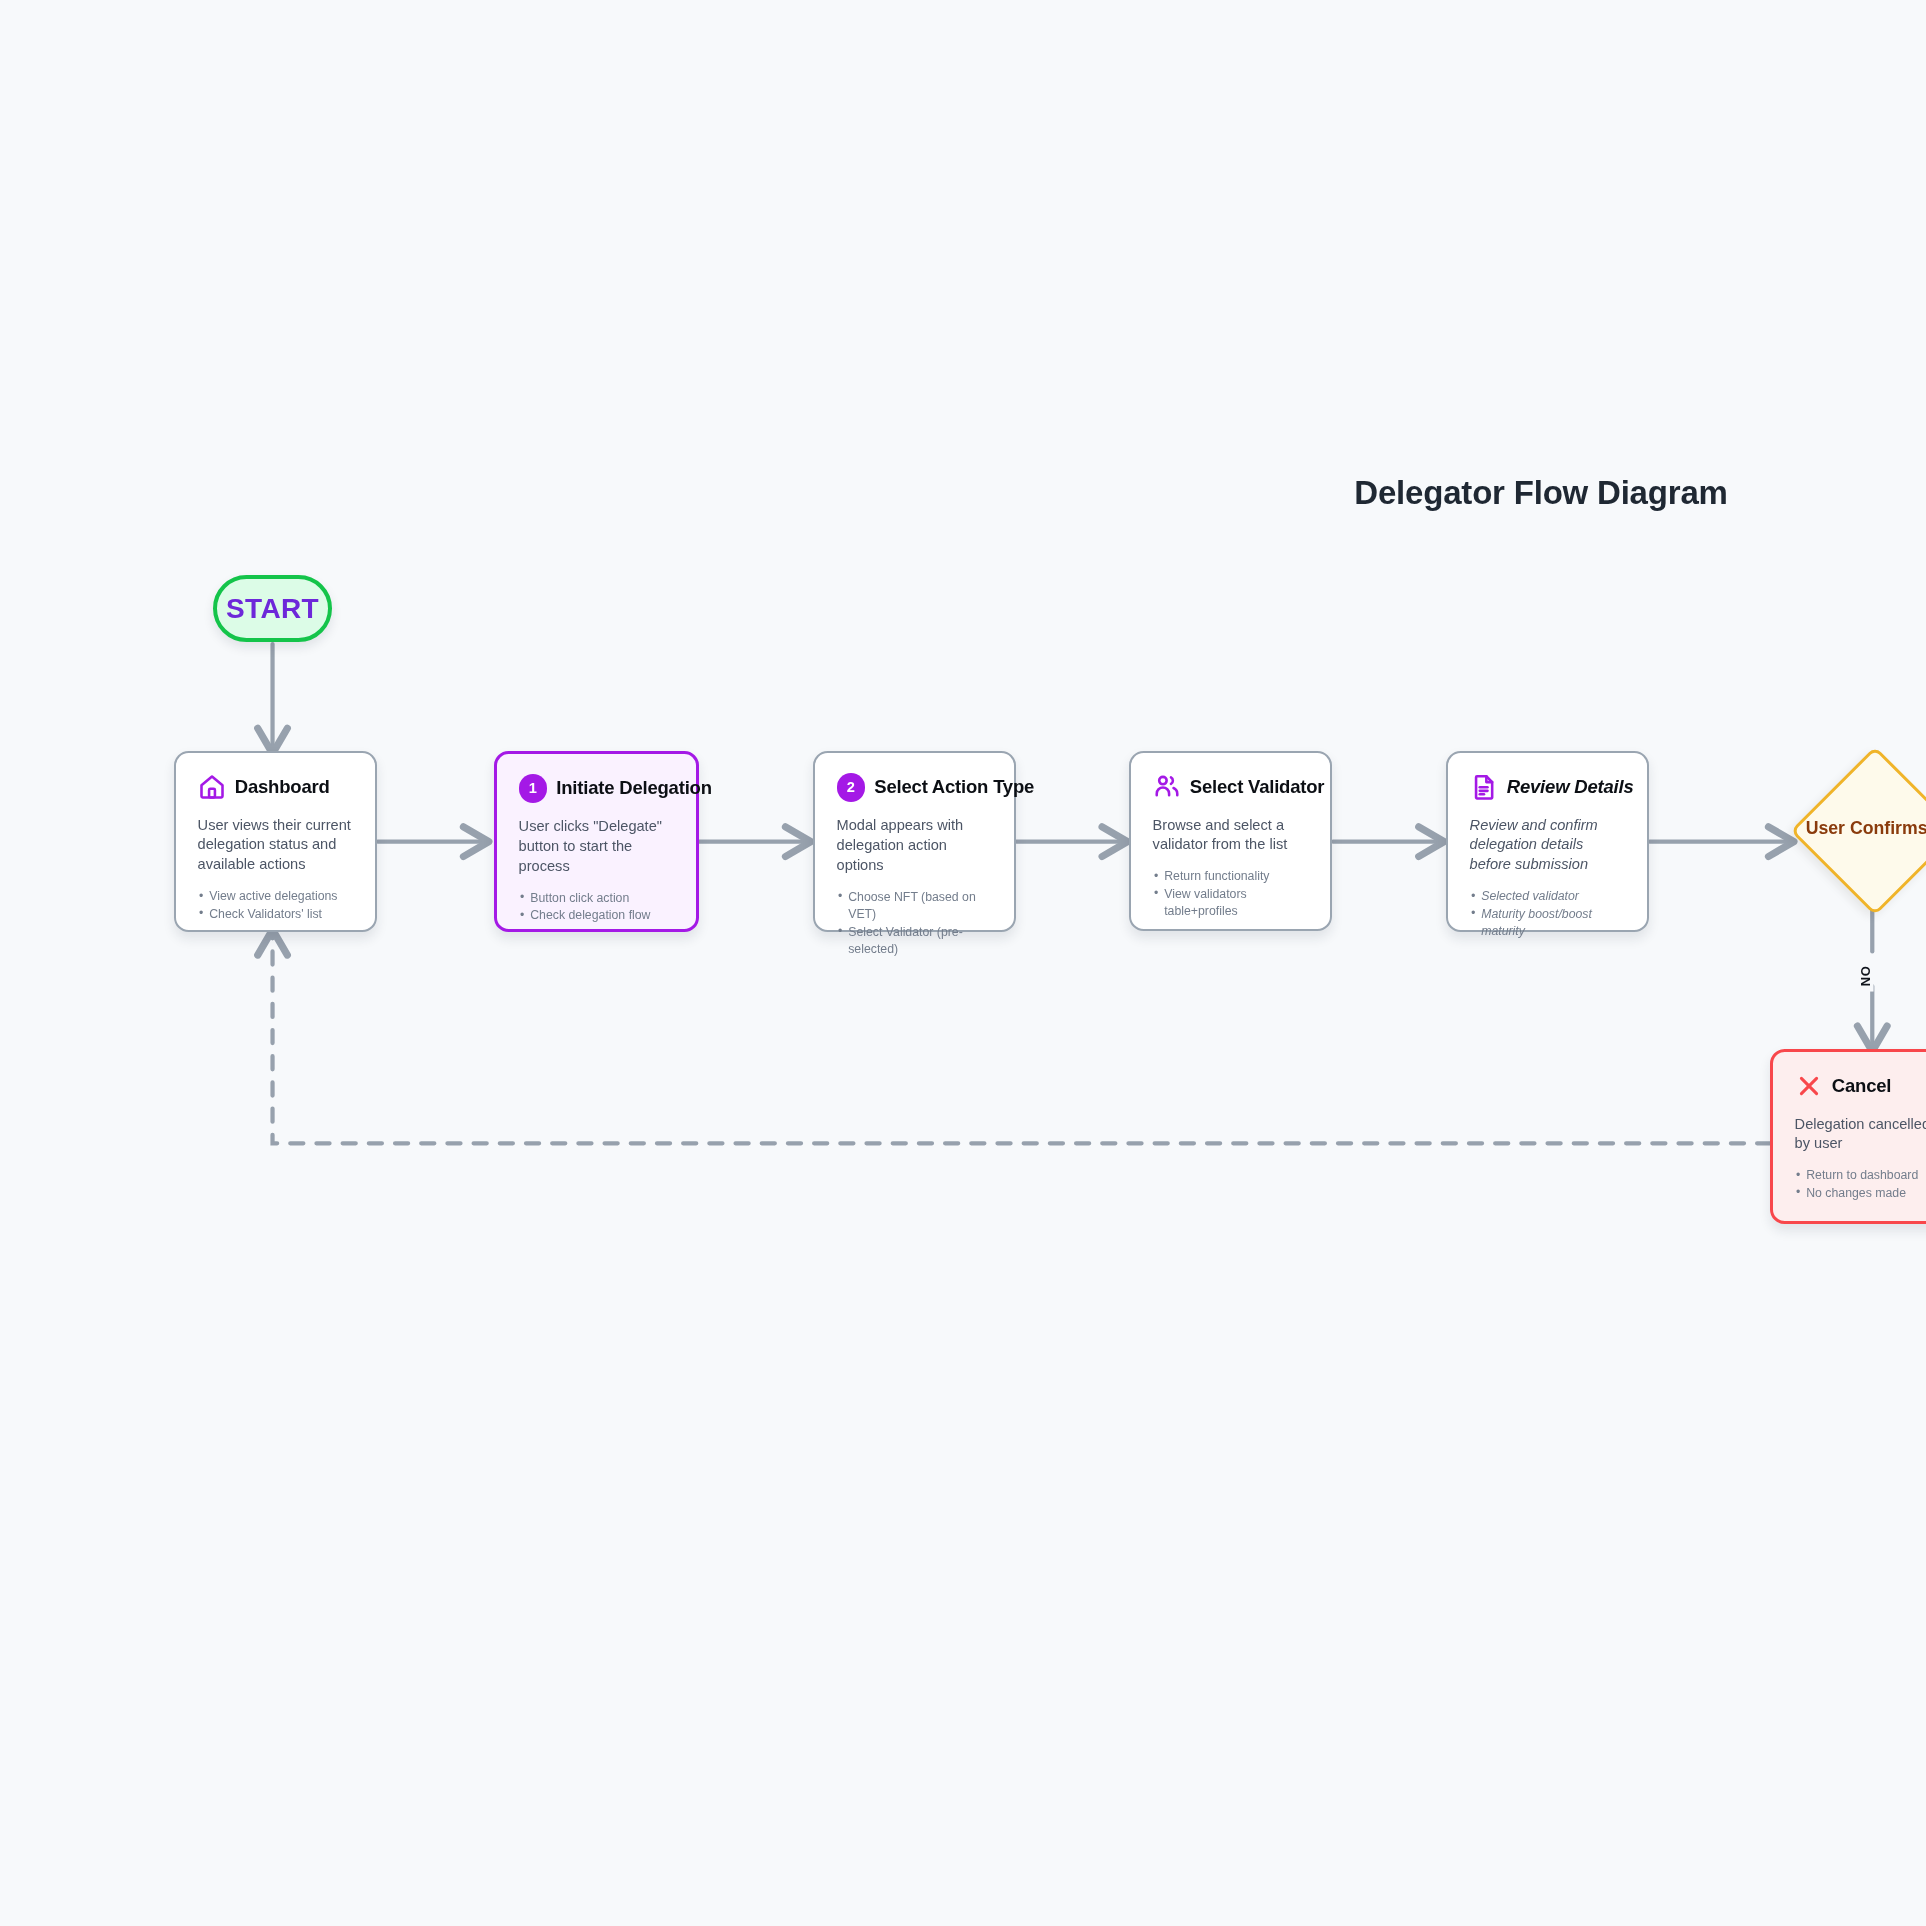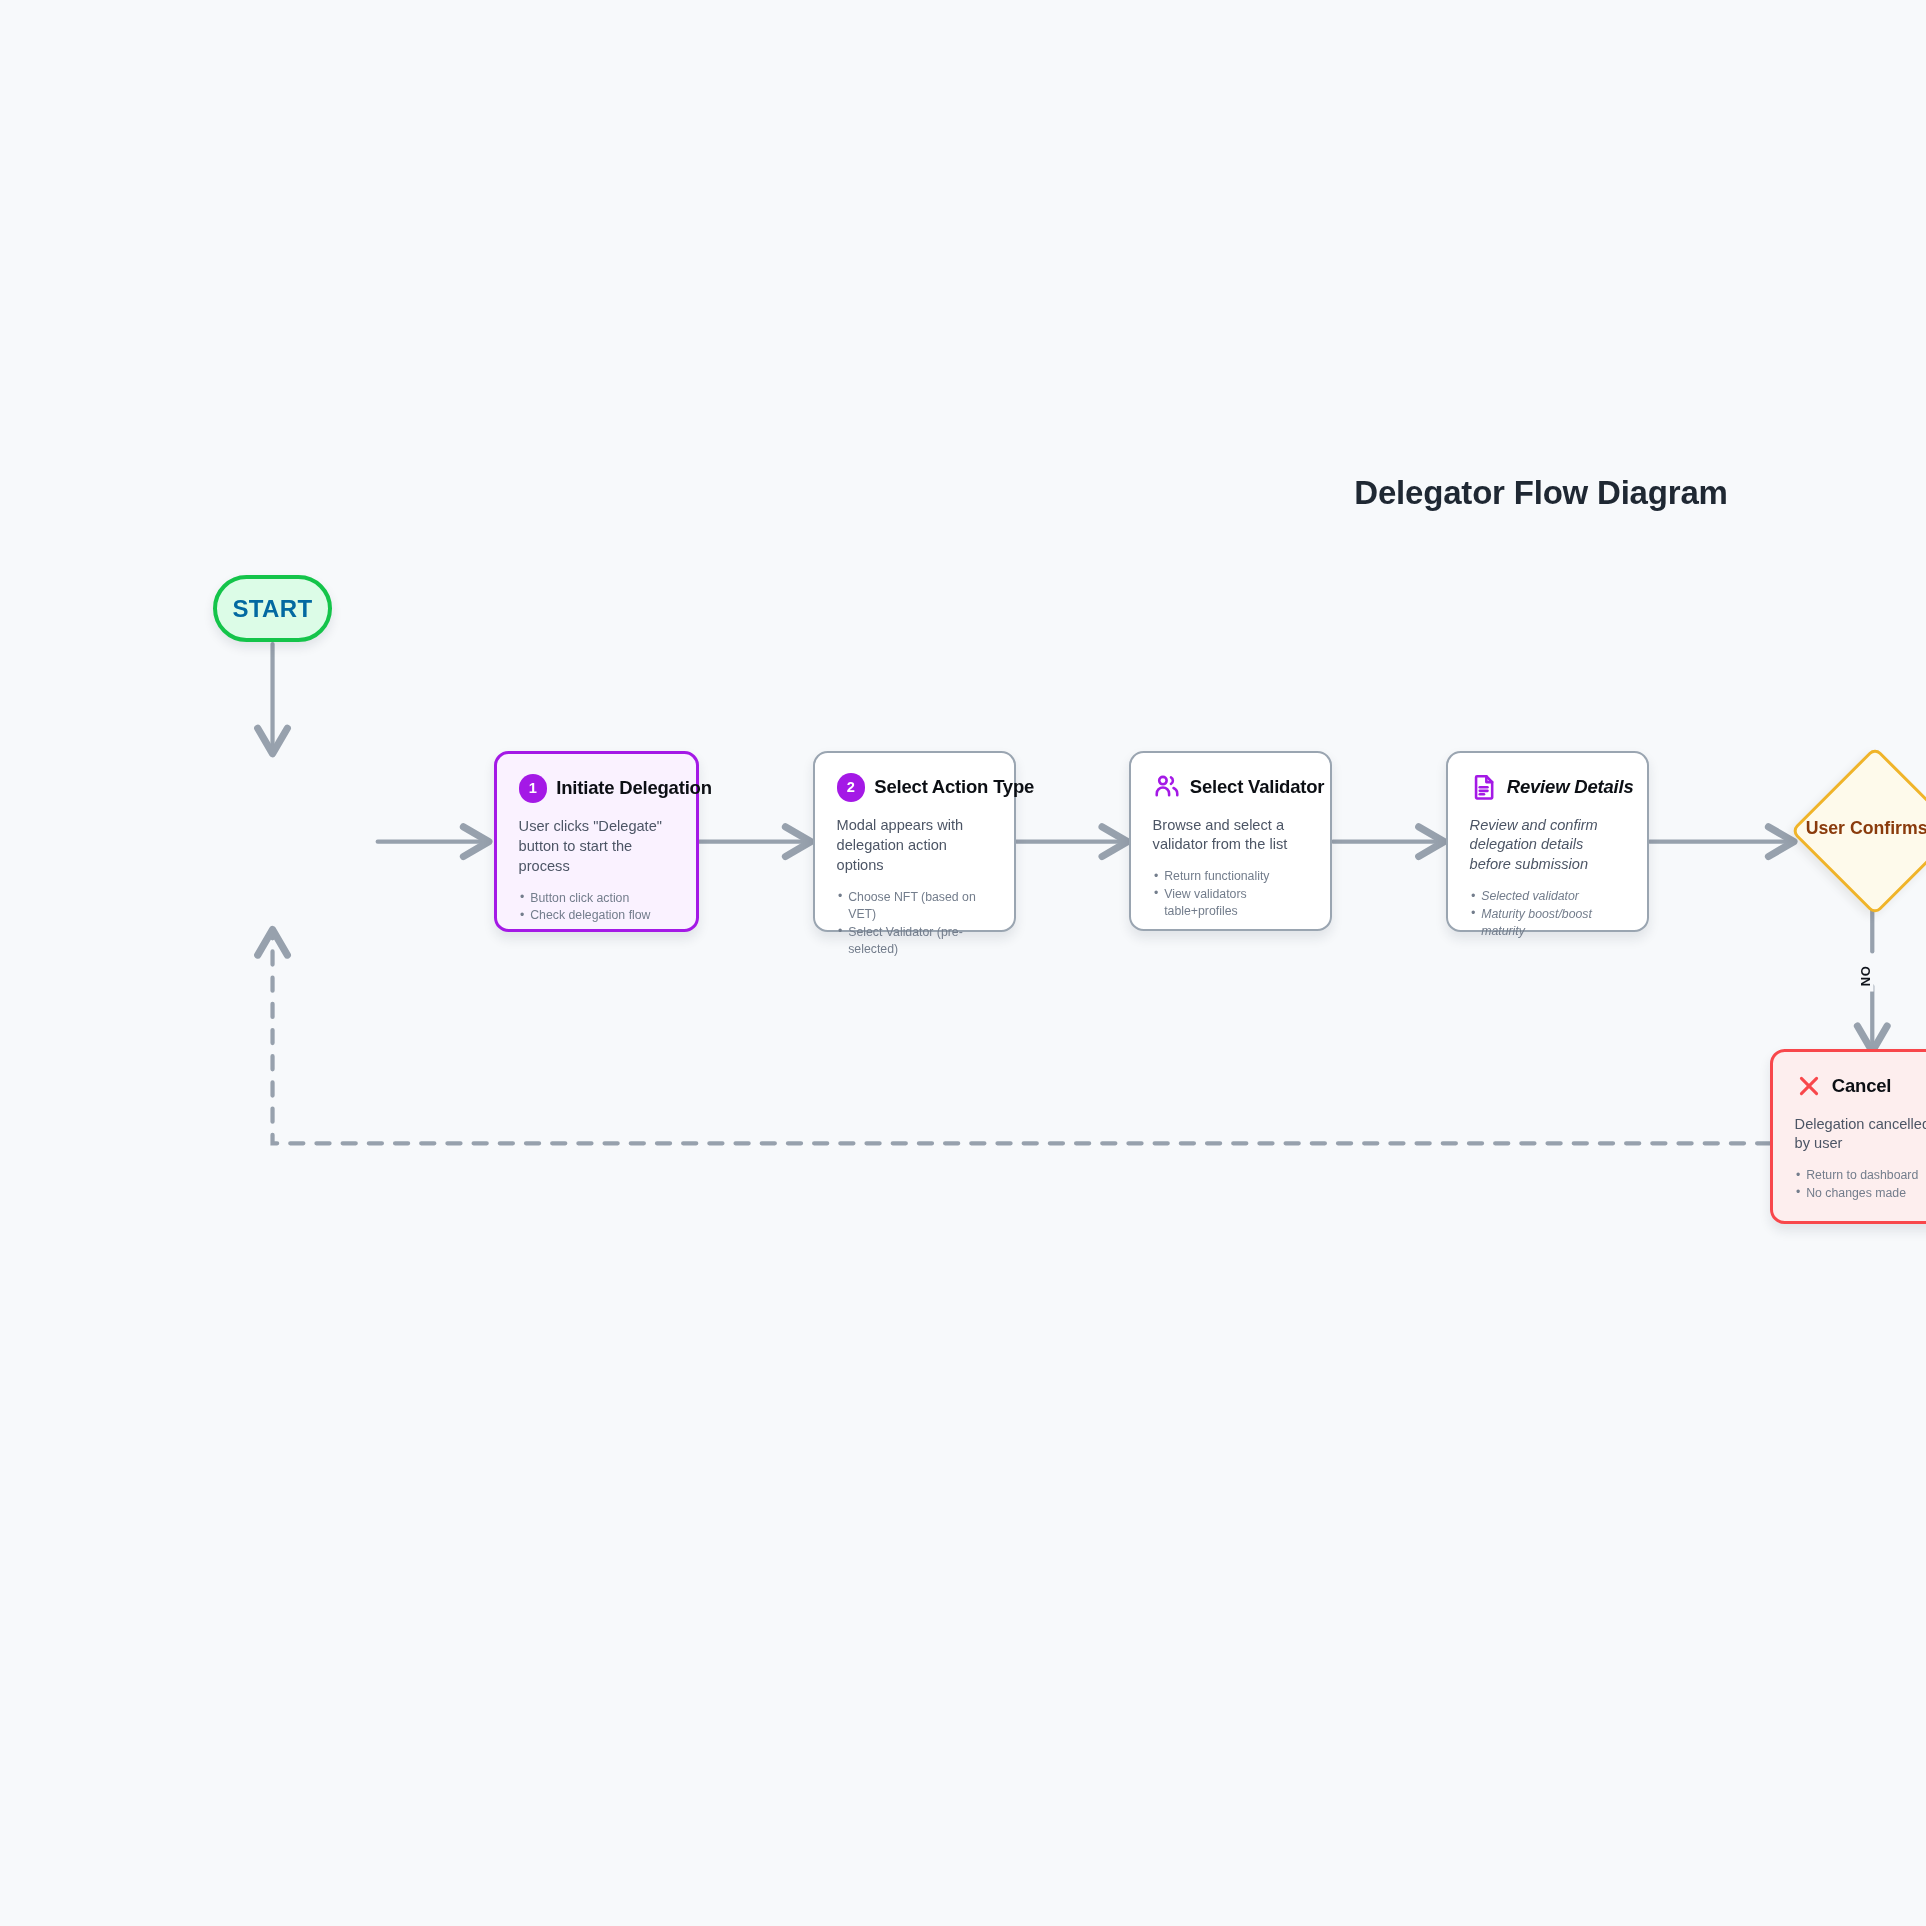--- a/index.html
+++ b/index.html
@@ -32,21 +32,21 @@
     display:flex;align-items:center;justify-content:center;
     border-radius:35px;
     border-width:4.2px;border-style:solid;
     font-weight:bold;
     letter-spacing:0.4px;
     box-shadow:0 5.4px 10.8px rgba(20,30,50,.10);
     box-sizing:border-box;
   }
   .pill-start{
     left:213px;top:575px;width:119px;height:67px;
-    background:#dcfce7;border-color:#14c44a;color:#0369a1;font-size:24px;
+    background:#dcfce7;border-color:#14c44a;color:#6d28d9;font-size:28px;
   }
 
   
   .card{
     position:absolute;
     box-sizing:border-box;
     border-radius:14.6px;
     border-width:2.3px;border-style:solid;
     background:#ffffff;
     border-color:#9aa5b1;
@@ -148,20 +148,34 @@
       <line x1="4860" y1="2560" x2="4860" y2="2723" marker-end="url(#ah)"></line>
 
       <path d="M4595,2968 L707,2968 L707,2420" stroke-dasharray="34 34" marker-end="url(#ah)"></path>
     </g>
   </svg>
 
   <div class="pill pill-start">
     <span>START</span>
   </div>
 
+  <div class="card" style="left:174px;top:751px;width:203px;height:181px;">
+    <div class="card-head">
+      <svg class="ico" viewBox="0 0 24 24" fill="none" stroke="#a419e6" stroke-width="2.2" stroke-linecap="round" stroke-linejoin="round">
+        <path d="M3 10.5 L12 3 L21 10.5 V20 a1 1 0 0 1 -1 1 H4 a1 1 0 0 1 -1 -1 Z"></path>
+        <rect x="9.5" y="13.5" width="5" height="7.5" rx="1"></rect>
+      </svg>
+      <div class="card-title">Dashboard</div>
+    </div>
+    <div class="card-desc">User views their current delegation status and available actions</div>
+    <ul class="card-bullets">
+      <li>View active delegations</li>
+      <li>Check Validators' list</li>
+    </ul>
+  </div>
 
   <div class="card accent-purple" style="left:494px;top:751px;width:205px;height:181px;">
     <div class="card-head">
       <div class="num-badge">1</div>
       <div class="card-title">Initiate Delegation</div>
     </div>
     <div class="card-desc">User clicks "Delegate" button to start the process</div>
     <ul class="card-bullets">
       <li>Button click action</li>
       <li>Check delegation flow</li>

